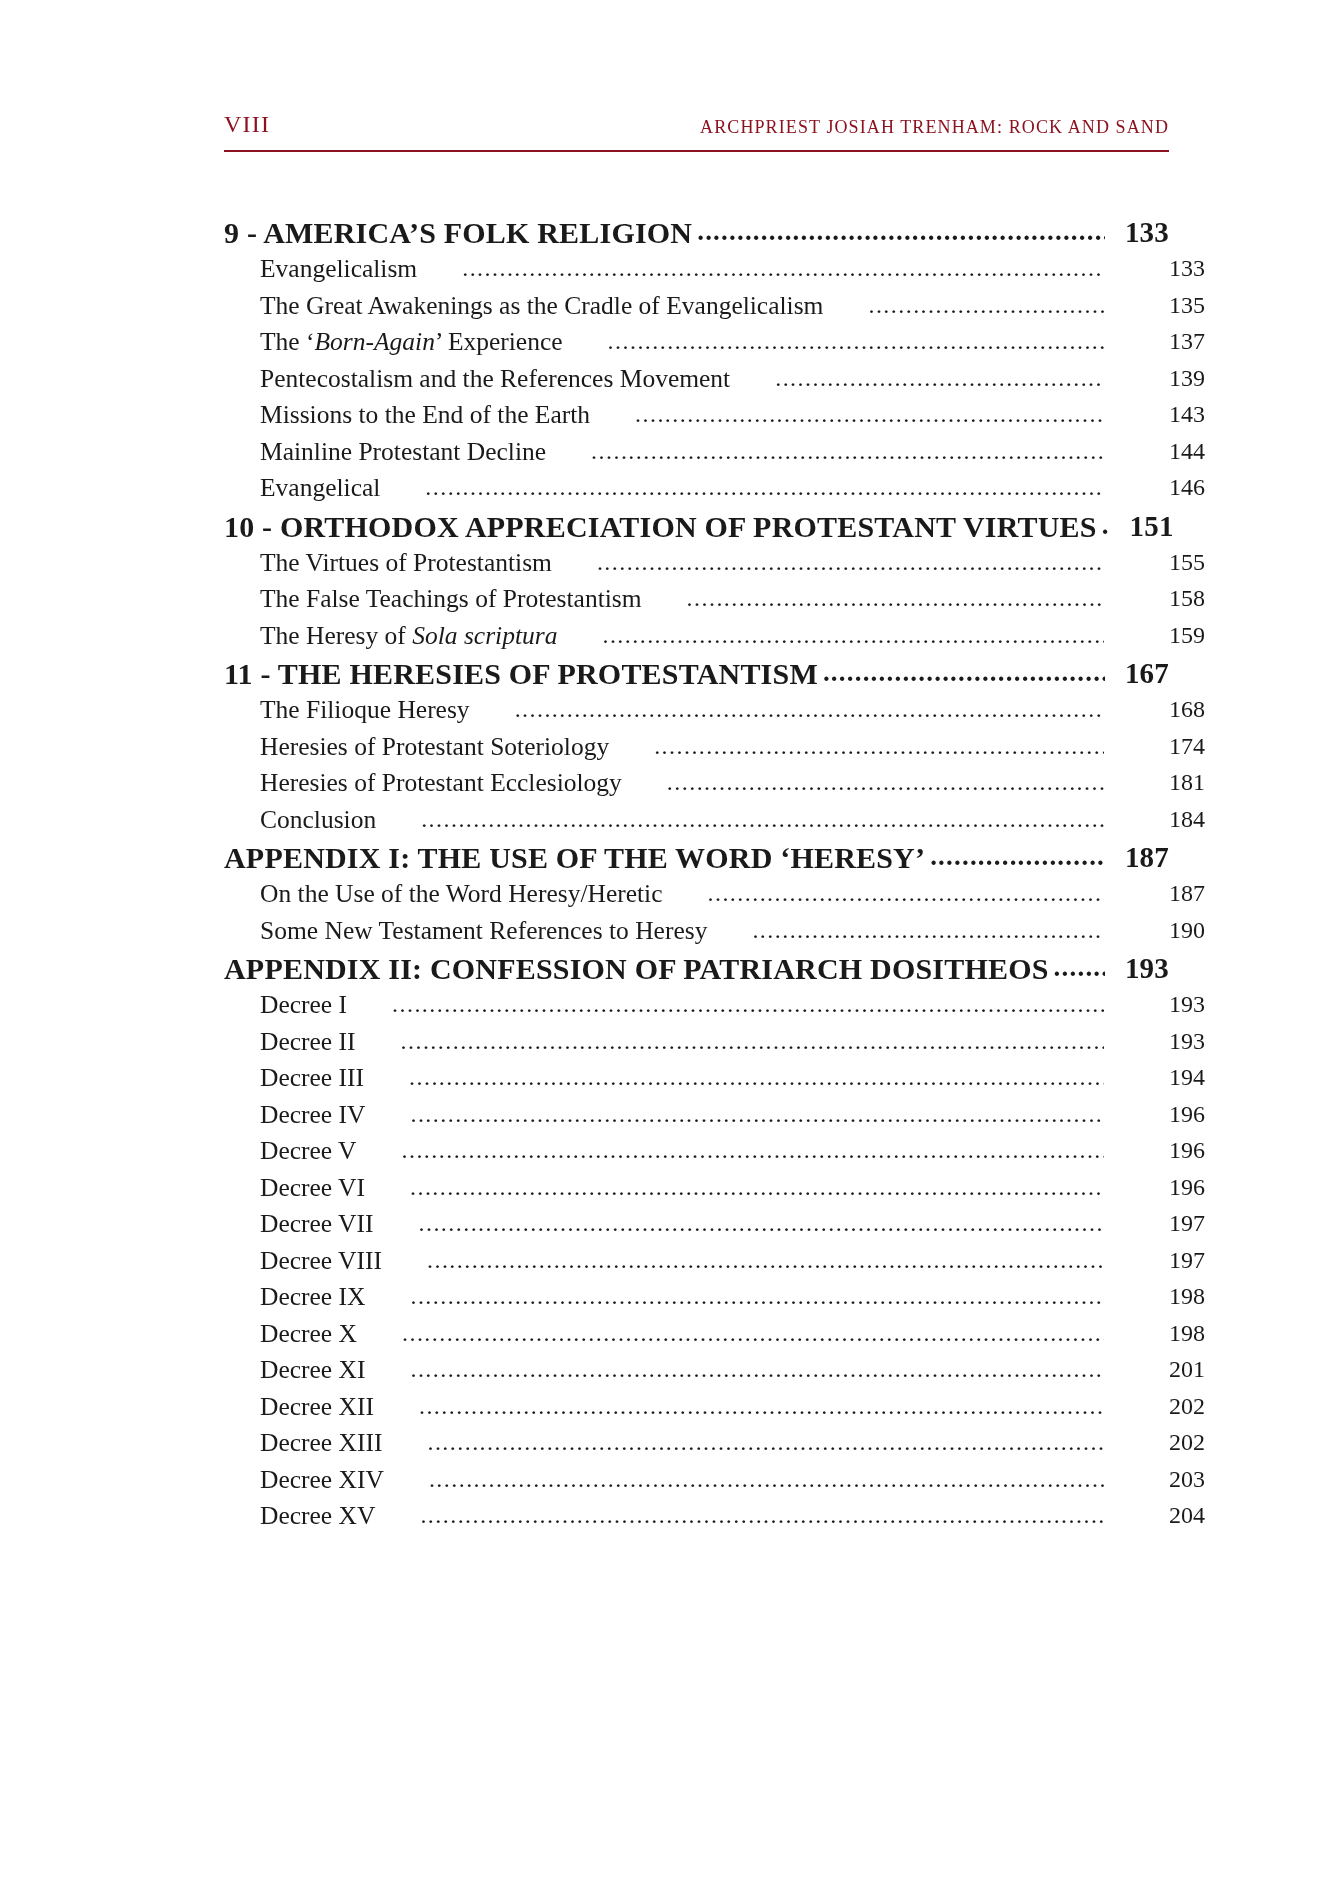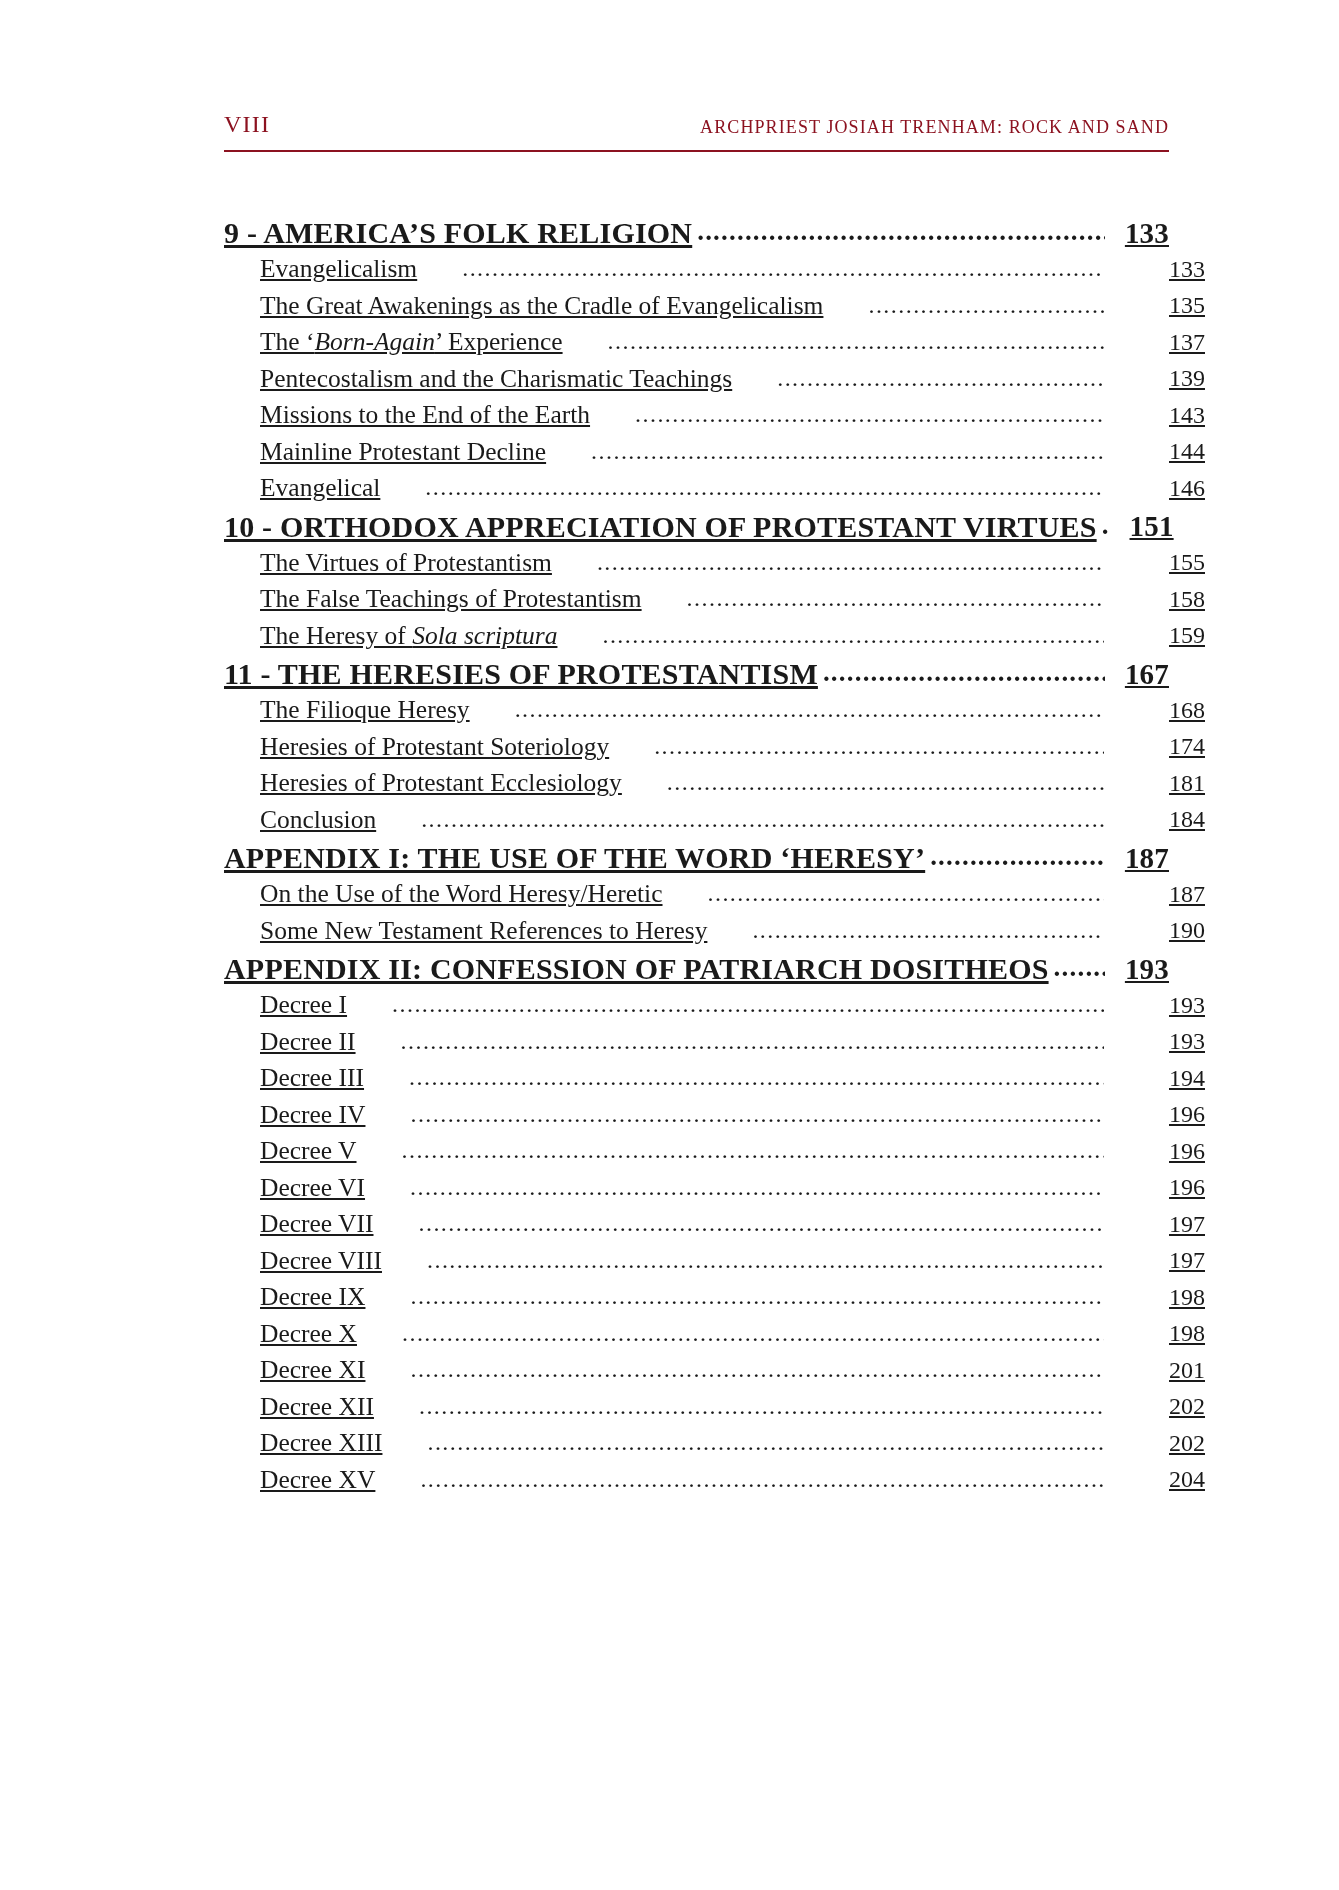--- a/index.html
+++ b/index.html
@@ -63,24 +63,23 @@
   
   .toc {
     position: absolute;
     left: 224px;
     top: 218px;
     width: 945px;
   }
 
   .toc-row {
     display: flex;
-    align-items: center;
+    align-items: flex-start;
     width: 100%;
     white-space: nowrap;
-    text-decoration: underline;
   }
 
   .toc-row .label {
     flex: 0 0 auto;
     padding-right: 5px;
   }
   .toc-row .leader {
     flex: 1 1 auto;
     overflow: hidden;
     min-width: 8px;
@@ -158,21 +157,21 @@
           <span class="label">The Great Awakenings as the Cradle of Evangelicalism</span>
           <span class="leader"></span>
           <span class="pageno">135</span>
         </div>
         <div class="toc-row row-entry">
           <span class="label">The ‘<em>Born-Again</em>’ Experience</span>
           <span class="leader"></span>
           <span class="pageno">137</span>
         </div>
         <div class="toc-row row-entry">
-          <span class="label">Pentecostalism and the Charismatic Teachings</span>
+          <span class="label">Pentecostalism and the References Movement</span>
           <span class="leader"></span>
           <span class="pageno">139</span>
         </div>
         <div class="toc-row row-entry">
           <span class="label">Missions to the End of the Earth</span>
           <span class="leader"></span>
           <span class="pageno">143</span>
         </div>
         <div class="toc-row row-entry">
           <span class="label">Mainline Protestant Decline</span>
@@ -316,20 +315,25 @@
           <span class="label">Decree XII</span>
           <span class="leader"></span>
           <span class="pageno">202</span>
         </div>
         <div class="toc-row row-entry">
           <span class="label">Decree XIII</span>
           <span class="leader"></span>
           <span class="pageno">202</span>
         </div>
         <div class="toc-row row-entry">
+          <span class="label">Decree XIV</span>
+          <span class="leader"></span>
+          <span class="pageno">203</span>
+        </div>
+        <div class="toc-row row-entry">
           <span class="label">Decree XV</span>
           <span class="leader"></span>
           <span class="pageno">204</span>
         </div>
       </div>
     </div>
 
 </div>
 
 </body></html>

